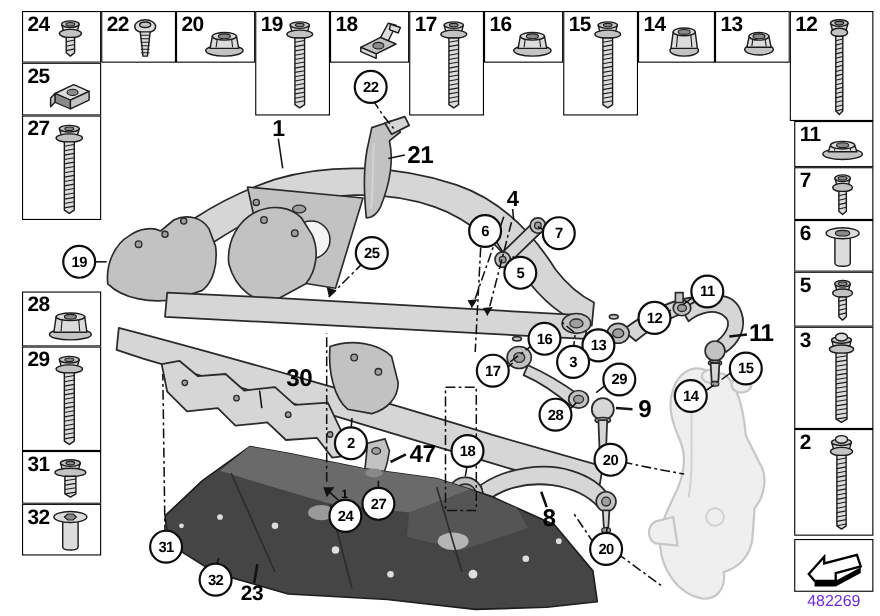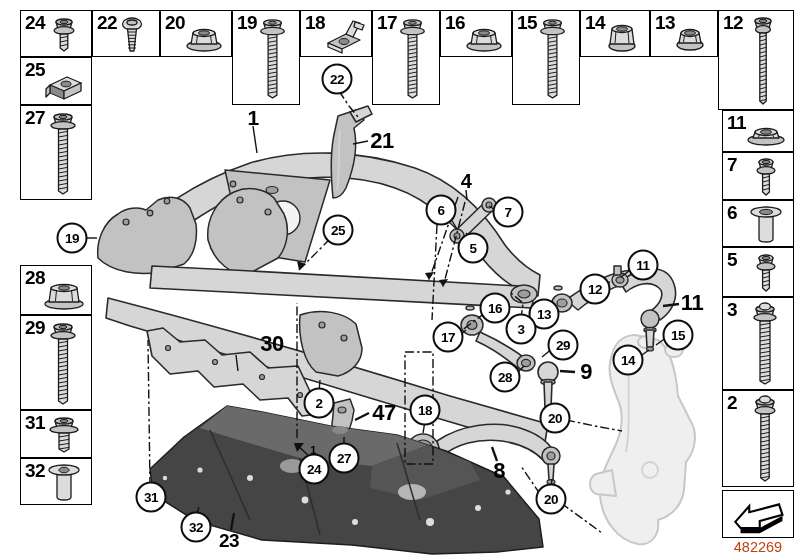--- a/index.html
+++ b/index.html
@@ -11,21 +11,21 @@
   .pnum{position:absolute;left:4px;top:1px;font-weight:bold;font-size:19px;letter-spacing:-0.6px}
   .picon{position:absolute;inset:2px;display:flex;align-items:center;justify-content:flex-end;padding-right:3px}
   .pbox.tall .picon{justify-content:center;padding-left:16px;align-items:center}
   
   .co{position:absolute;z-index:3;width:27px;height:27px;border:2.2px solid #0d0d0d;border-radius:50%;
       background:#fff;display:flex;align-items:center;justify-content:center;
       font-weight:bold;font-size:13.5px;transform:translate(-50%,-50%);letter-spacing:-0.5px}
   .pl{position:absolute;z-index:3;font-weight:bold;transform:translate(-50%,-50%);line-height:1;letter-spacing:-0.5px}
   .arrowbox{position:absolute;border:1.7px solid #000;background:#fff;box-sizing:border-box;z-index:2;
             display:flex;align-items:center;justify-content:center}
-  .footnote{position:absolute;z-index:2;text-align:center;font-size:14.5px;color:#c2410c}
+  .footnote{position:absolute;z-index:2;text-align:center;font-size:14.5px;color:#6d28d9}
   
   svg .f1{fill:#dcdcdc;stroke:#1c1c1c;stroke-width:1.3;stroke-linejoin:round}
   svg .f2{fill:#c3c3c3;stroke:#1c1c1c;stroke-width:1.3;stroke-linejoin:round}
   svg .f3{fill:#8a8a8a;stroke:#1c1c1c;stroke-width:1}
   svg g.ln line{stroke:#1c1c1c;stroke-width:1}
   svg .d1{fill:#d6d6d6;stroke:#2a2a2a;stroke-width:1.6;stroke-linejoin:round}
   svg .d2{fill:#c2c2c2;stroke:#2a2a2a;stroke-width:1.5;stroke-linejoin:round}
   svg .d3{fill:#9e9e9e;stroke:#2a2a2a;stroke-width:1.2}
   svg .hole{fill:#f4f4f4;stroke:#2a2a2a;stroke-width:1.4}
   svg .ghost{fill:#efefef;stroke:#c7c7c7;stroke-width:2;stroke-linejoin:round}

